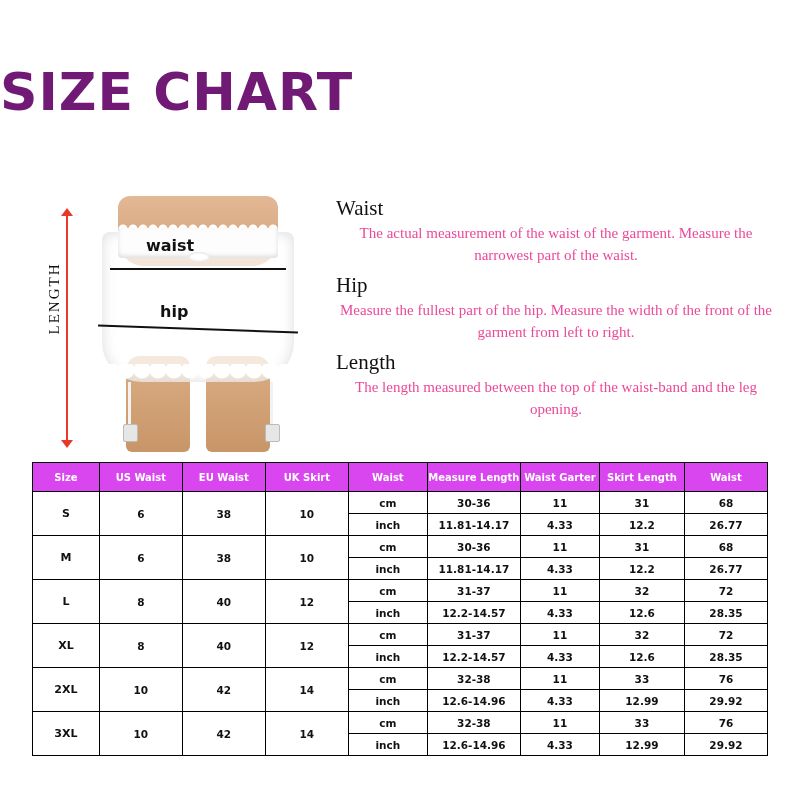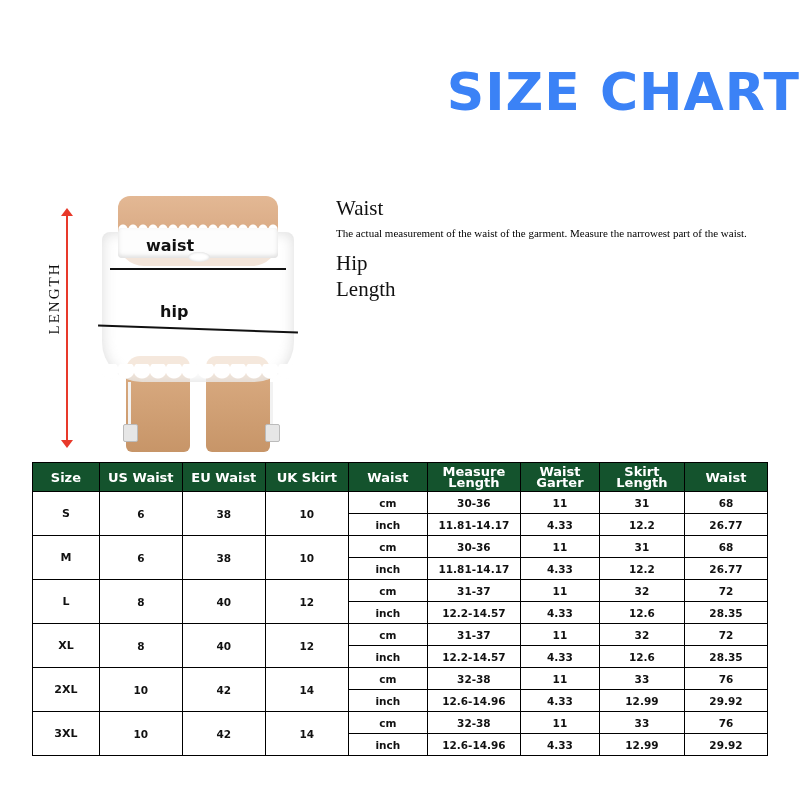--- a/index.html
+++ b/index.html
@@ -21,26 +21,26 @@
     width: 800px;
     height: 800px;
   }
 
   
   .title {
     position: absolute;
     top: 62px;
     left: 0;
     width: 800px;
-    text-align: right;
+    text-align: left;
     font-family: "DejaVu Sans", sans-serif;
     font-weight: bold;
     font-size: 52px;
     letter-spacing: 1px;
-    color: #3b82f6;
+    color: #701a75;
   }
 
   
   .upper {
     position: absolute;
     top: 196px;
     left: 30px;
     width: 740px;
     height: 256px;
   }
@@ -250,23 +250,24 @@
   .defs h3 {
     margin: 0 0 1px 0;
     font-family: "Liberation Serif", serif;
     font-weight: normal;
     font-size: 21px;
     color: #111;
   }
   .defs p {
     margin: 0 0 7px 0;
     font-family: "Liberation Serif", serif;
-    font-size: 11px;
+    font-size: 15px;
     line-height: 22px;
-    color: #000000;
+    color: #ec4899;
+    text-align: center;
   }
 
   
   .table-wrap {
     position: absolute;
     left: 32px;
     top: 462px;
     width: 736px;
   }
   table {
@@ -276,26 +277,26 @@
     font-family: "DejaVu Sans", sans-serif;
   }
   table th, table td {
     border: 1px solid #000;
     text-align: center;
     font-size: 10.5px;
     color: #111;
     padding: 0;
   }
   thead th {
-    background: #14532d;
+    background: #d946ef;
     color: #fff;
     font-weight: bold;
     height: 28px;
     line-height: 11px;
-    font-size: 13px;
+    font-size: 10px;
   }
   tbody td {
     height: 21px;
     background: #fff;
     font-weight: bold;
   }
   td.size-cell {
     font-weight: bold;
     font-size: 11px;
   }
@@ -344,21 +345,23 @@
       <div class="marker-label" style="left:62px; top:40px;">waist</div>
 
       <div class="marker-line" style="left:14px; top:132px; width:200px; transform:rotate(2deg);"></div>
       <div class="marker-label" style="left:76px; top:106px;">hip</div>
     </div>
 
     <div class="defs">
       <h3>Waist</h3>
       <p>The actual measurement of the waist of the garment. Measure the narrowest part of the waist.</p>
       <h3>Hip</h3>
+      <p>Measure the fullest part of the  hip. Measure the width of the front of the garment from left to right.</p>
       <h3>Length</h3>
+      <p>The length measured between the top of the waist-band and the leg opening.</p>
     </div>
   </div>
 
   <div class="table-wrap">
     <table>
       <colgroup>
         <col class="col-size">
           <col class="col-us">
           <col class="col-eu">
           <col class="col-uk">

